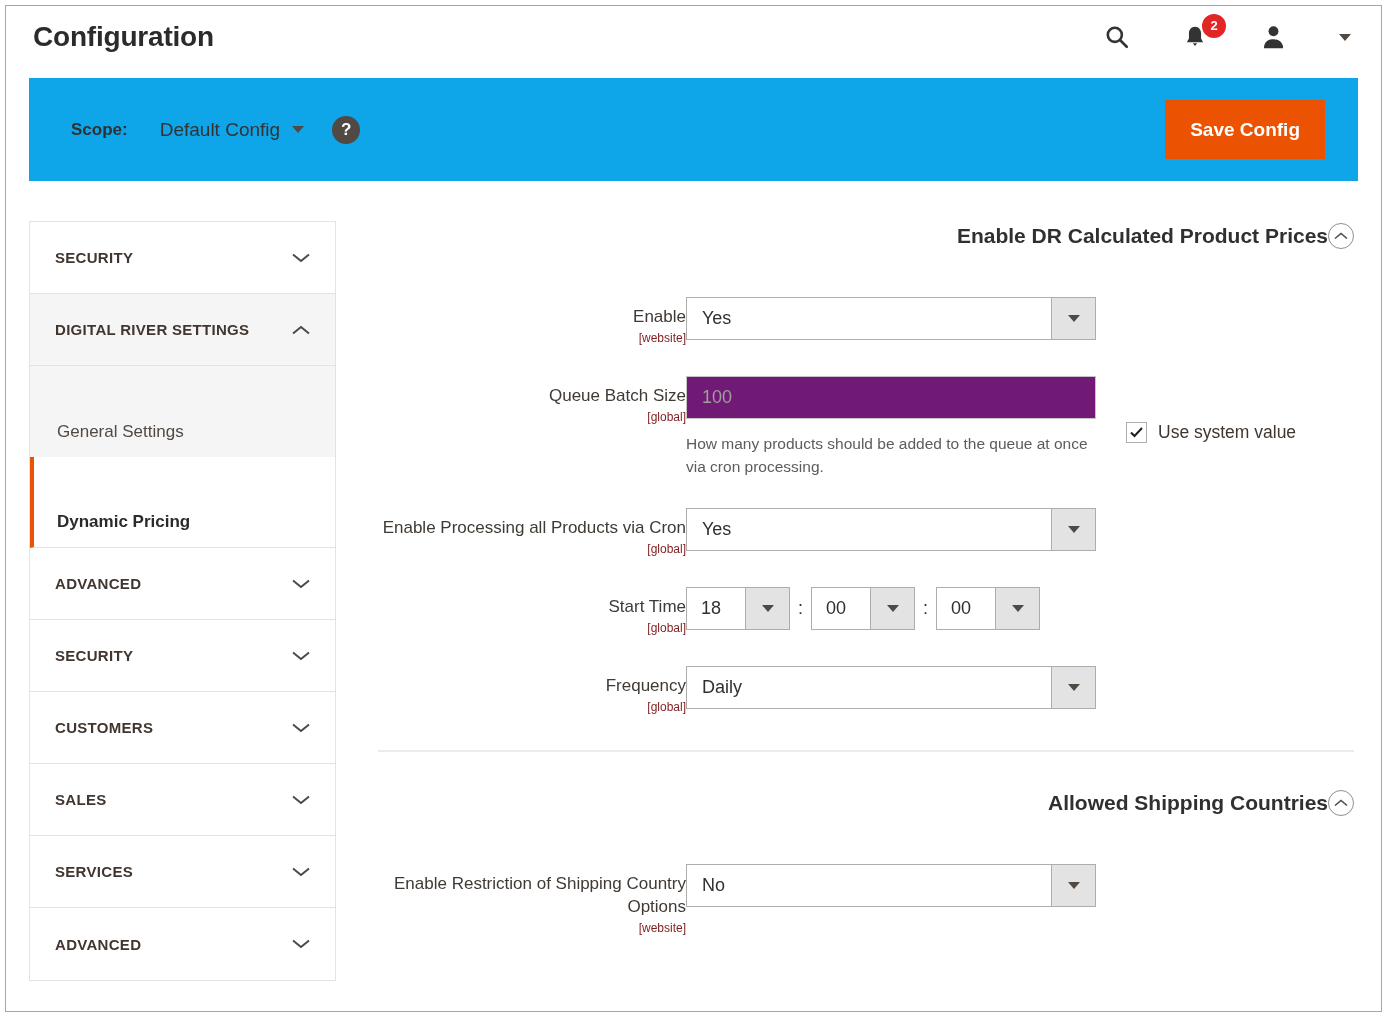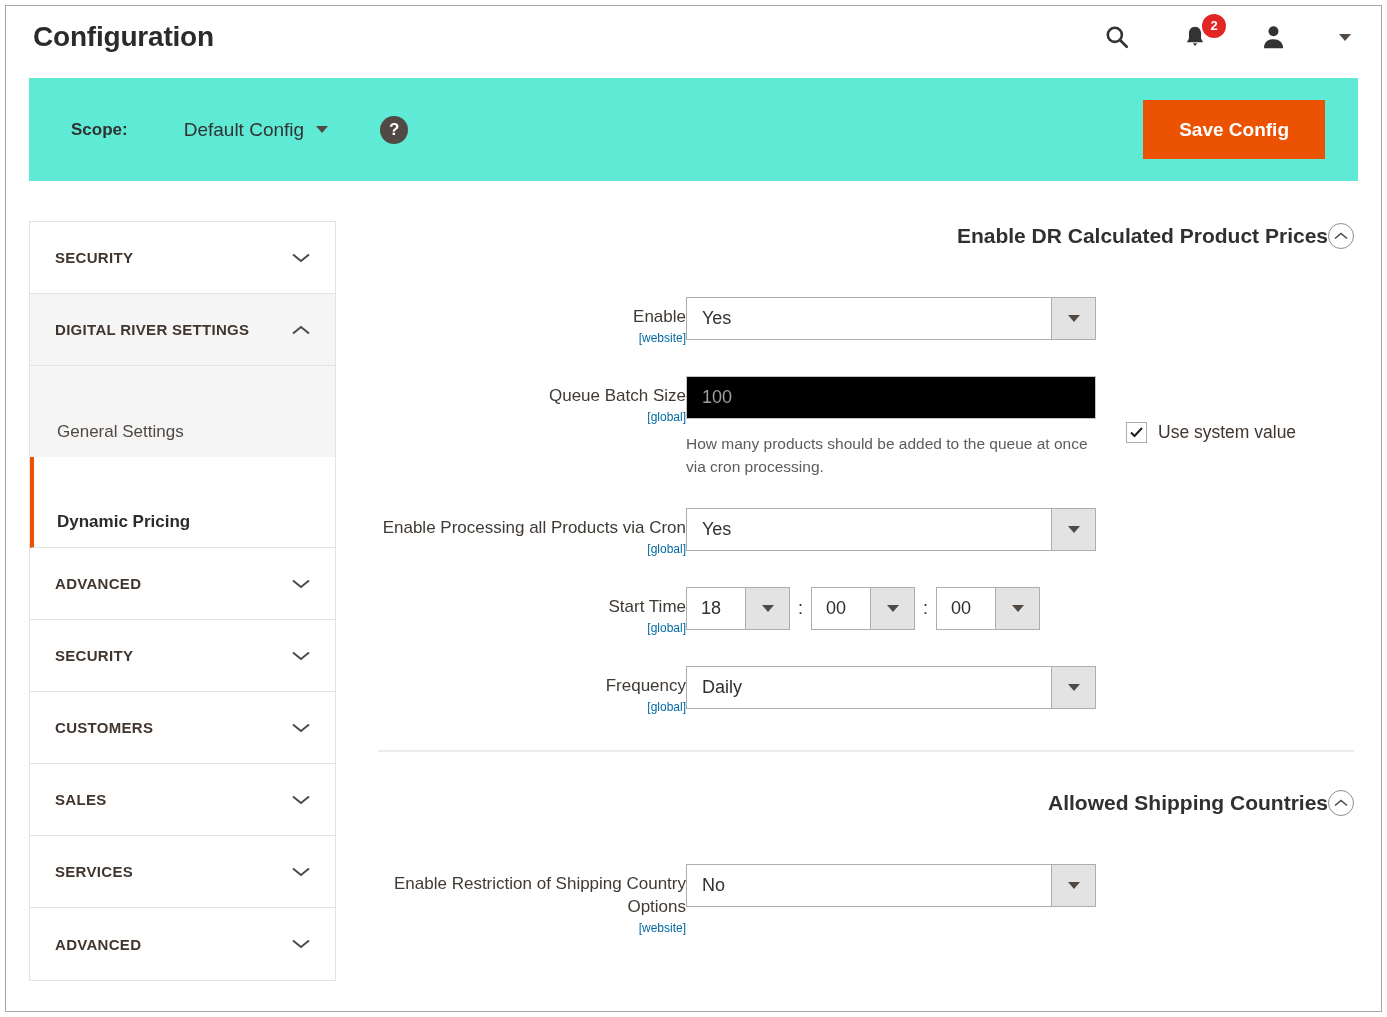--- a/index.html
+++ b/index.html
@@ -48,25 +48,24 @@
     font-weight: bold;
     display: flex; align-items: center; justify-content: center;
     padding: 0 6px;
   }
   .header-caret { margin-left: 96px; }
 
   
   .scope-bar {
     margin: 10px 23px 0 23px;
     height: 103px;
-    background: #5eead4;
+    background: #0ea5e9;
     display: flex;
     align-items: center;
     padding: 0 33px 0 42px;
-    gap: 24px;
   }
   .scope-label { font-size: 17px; font-weight: bold; color: #303030; }
   .scope-switcher {
     display: flex; align-items: center;
     margin-left: 32px;
     cursor: pointer;
   }
   .scope-value { font-size: 19px; color: #333; }
   .caret-down {
     width: 0; height: 0;
@@ -88,21 +87,21 @@
     cursor: pointer;
   }
   .scope-spacer { flex: 1; }
   .save-button {
     background: #eb5202;
     color: #fff;
     font-size: 19px;
     font-weight: bold;
     font-family: inherit;
     border: none;
-    padding: 0 36px;
+    padding: 0 25px;
     height: 59px;
     cursor: pointer;
   }
 
   
   .layout {
     display: flex;
     padding: 0 23px;
     align-items: flex-start;
   }
@@ -178,21 +177,21 @@
 
   .field-row { display: flex; margin-bottom: 30px; }
   .field-label {
     width: 308px;
     flex-shrink: 0;
     text-align: right;
     padding-top: 9px;
     line-height: 1.35;
   }
   .label-text { font-size: 17px; color: #403a35; }
-  .label-scope { font-size: 12px; color: #0369a1; margin-top: 1px; }
+  .label-scope { font-size: 12px; color: #7f1d1d; margin-top: 1px; }
   .field-control { }
 
   .select-box {
     width: 410px;
     height: 43px;
     border: 1px solid #adadad;
     background: #fff;
     display: flex;
     align-items: stretch;
     cursor: pointer;
@@ -215,21 +214,21 @@
     width: 0; height: 0;
     border-left: 6px solid transparent;
     border-right: 6px solid transparent;
     border-top: 7px solid #514943;
   }
 
   .text-input {
     width: 410px;
     height: 43px;
     border: 1px solid #c5c5c5;
-    background: #000000;
+    background: #701a75;
     color: #9e9e9e;
     font-size: 18px;
     font-family: inherit;
     padding-left: 15px;
   }
   .field-note {
     width: 410px;
     margin-top: 14px;
     font-size: 15.5px;
     line-height: 1.45;

